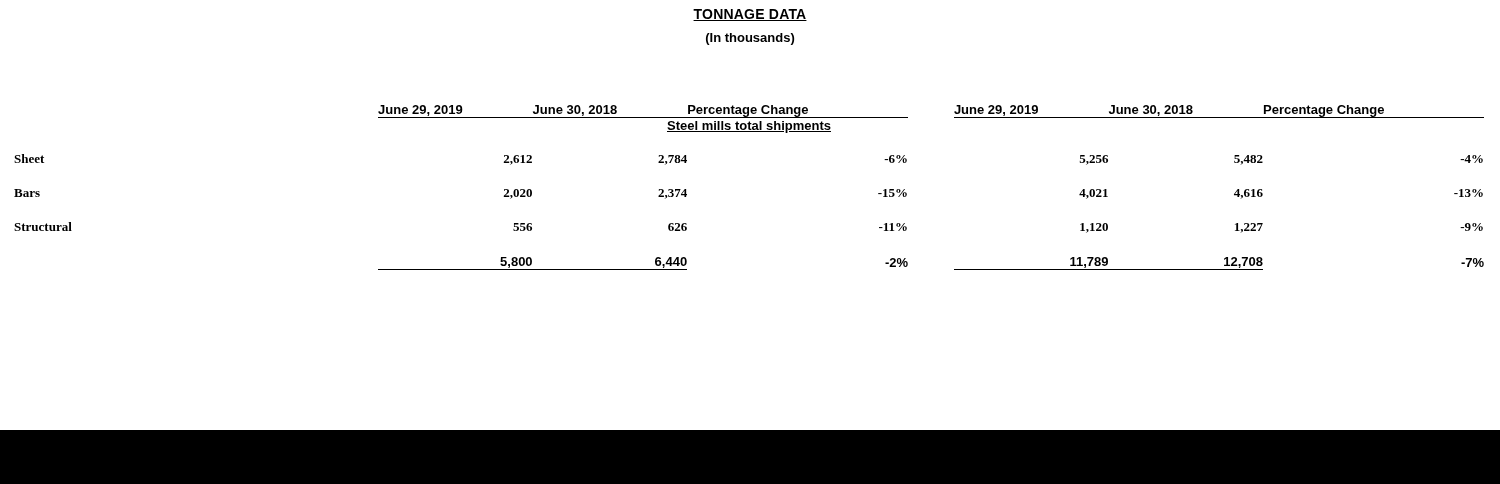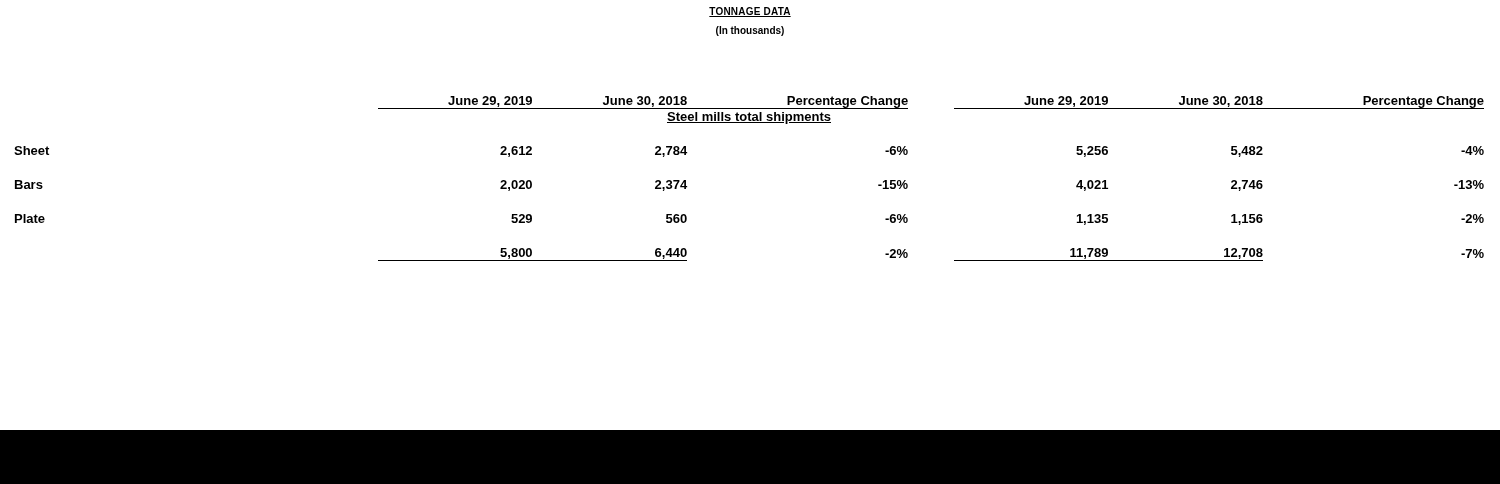--- a/index.html
+++ b/index.html
@@ -27,27 +27,27 @@
     top: 430px;
     width: 1500px;
     height: 54px;
     background: #000000;
   }
   .title-block {
     text-align: center;
     padding-top: 6px;
   }
   .doc-title {
-    font-size: 10px;
+    font-size: 14px;
     font-weight: bold;
     text-decoration: underline;
     letter-spacing: 0.2px;
   }
   .doc-subtitle {
-    font-size: 10px;
+    font-size: 13px;
     font-weight: bold;
     margin-top: 8px;
   }
   table.tonnage {
     border-collapse: collapse;
     margin-top: 38px;
     width: 1470px;
     margin-left: 14px;
     table-layout: fixed;
   }
@@ -64,21 +64,21 @@
 
   .grp-head {
     text-align: center;
     font-size: 13px;
     font-weight: bold;
     padding-bottom: 3px;
     border-bottom: 1.5px solid #000;
   }
   .grp-head-row td { height: 30px; }
   .col-head {
-    text-align: right;
+    text-align: left;
     font-size: 13px;
     font-weight: bold;
     padding-bottom: 3px;
     border-bottom: 1.5px solid #000;
   }
   .col-head-row td { height: 34px; padding-top: 10px; }
   .section-label {
     text-align: center;
     font-size: 13px;
     font-weight: bold;
@@ -97,21 +97,21 @@
     font-size: 13px;
     font-weight: bold;
     padding-right: 4px;
   }
   .pct {
     text-align: right;
     font-size: 13px;
     font-weight: bold;
     padding-right: 6px;
   }
-  .data-row td { height: 34px; }
+  .data-row td { height: 34px; font-family: Liberation Serif, serif; }
   .last-data-row .num { border-bottom: 1.5px solid #000; }
   .total-row td { height: 34px; }
   .total-row .num { border-bottom: 1.5px solid #000; }
 </style>
 </head>
 <body>
 
 <div class="page">
 
   <div class="title-block">
@@ -157,35 +157,35 @@
         <td class="pct">-4%</td>
       </tr>
 
       <tr class="data-row">
         <td class="row-label">Bars</td>
         <td class="num">2,020</td>
         <td class="num">2,374</td>
         <td class="pct">-15%</td>
         <td></td>
         <td class="num">4,021</td>
-        <td class="num">2,746</td>
+        <td class="num">4,616</td>
         <td class="pct">-13%</td>
       </tr>
 
-
       <tr class="data-row">
-        <td class="row-label">Plate</td>
-        <td class="num">529</td>
-        <td class="num">560</td>
-        <td class="pct">-6%</td>
-        <td></td>
-        <td class="num">1,135</td>
-        <td class="num">1,156</td>
-        <td class="pct">-2%</td>
-      </tr>
+        <td class="row-label">Structural</td>
+        <td class="num">556</td>
+        <td class="num">626</td>
+        <td class="pct">-11%</td>
+        <td></td>
+        <td class="num">1,120</td>
+        <td class="num">1,227</td>
+        <td class="pct">-9%</td>
+      </tr>
+
 
 
       <tr class="total-row">
         <td class="row-label"></td>
         <td class="num">5,800</td>
         <td class="num">6,440</td>
         <td class="pct">-2%</td>
         <td></td>
         <td class="num">11,789</td>
         <td class="num">12,708</td>

